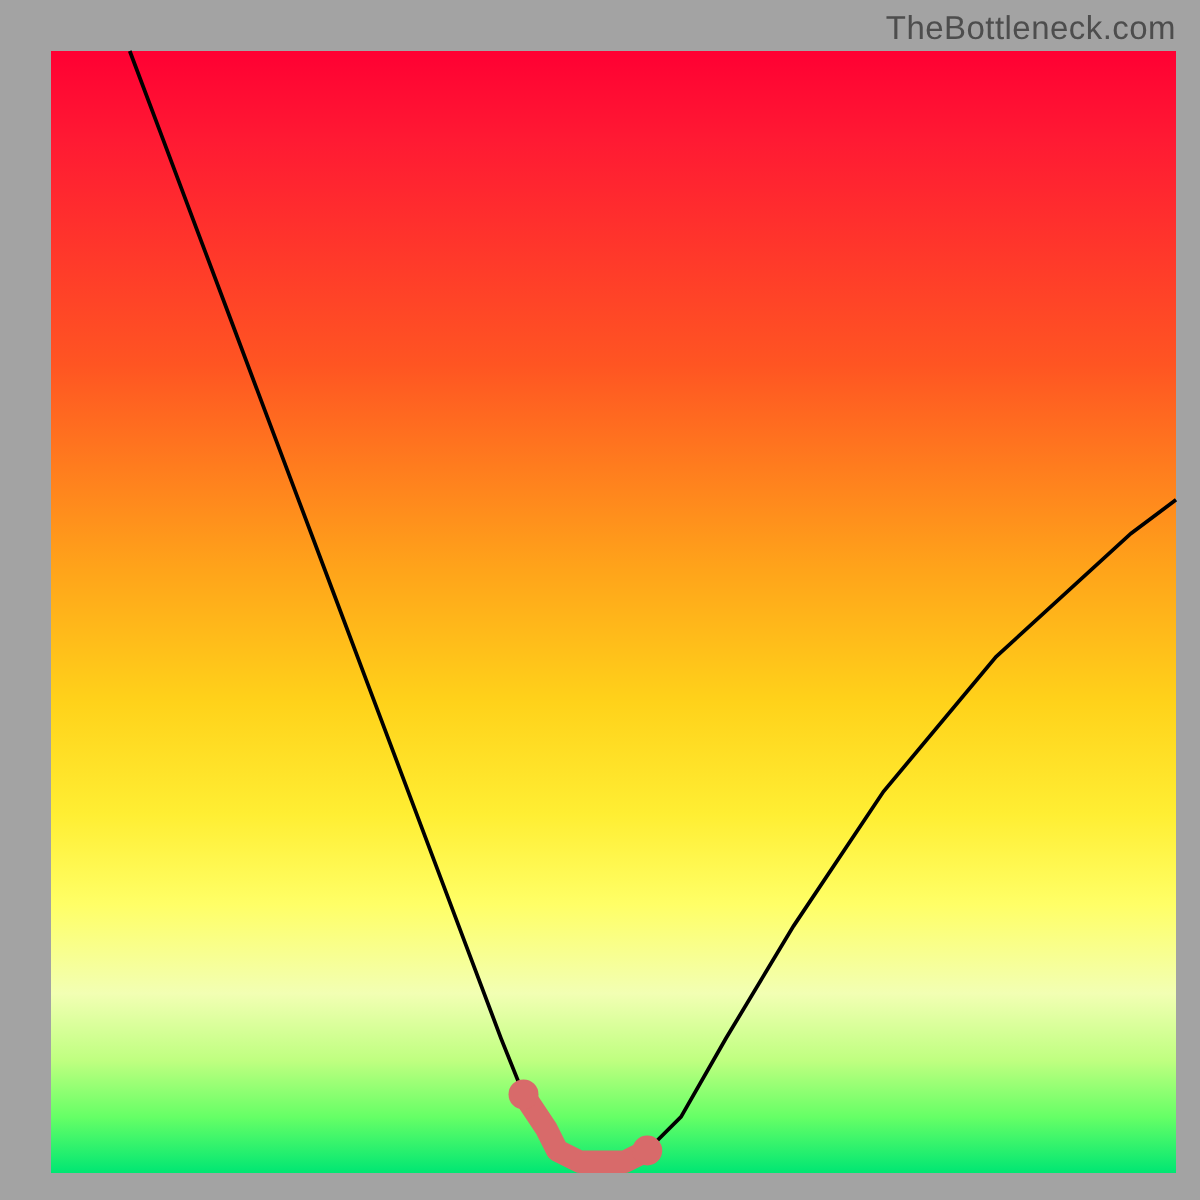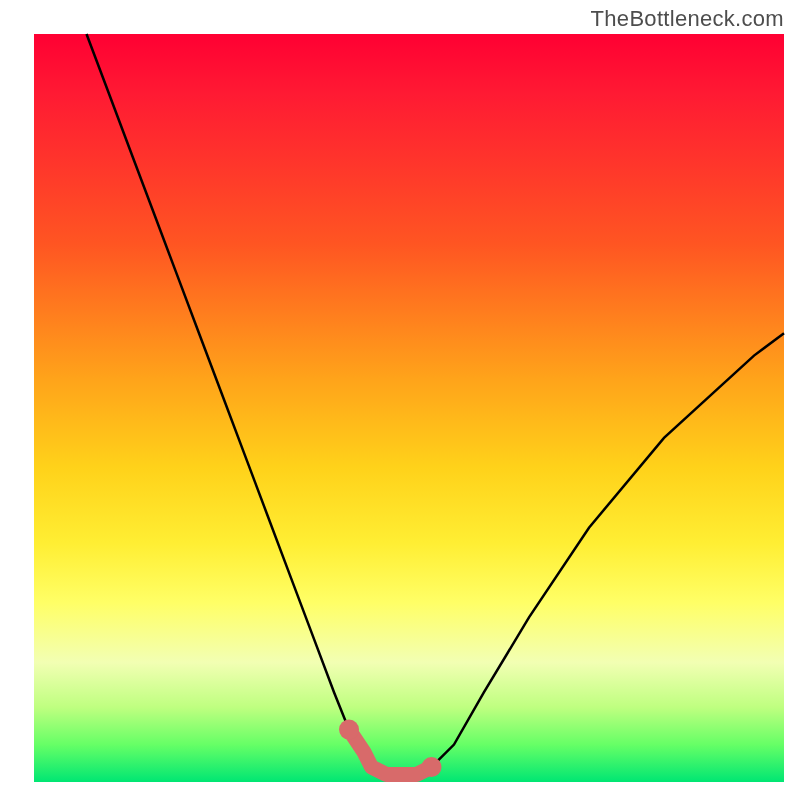--- a/index.html
+++ b/index.html
@@ -10,21 +10,21 @@
     background: #000;
     overflow: hidden;
     font-family: Arial, Helvetica, sans-serif;
   }
   .frame {
     position: absolute;
     left: 0;
     top: 0;
     width: 800px;
     height: 800px;
-    background: #ffffff;
+    background: #a3a3a3;
   }
   .plot-area {
     position: absolute;
     left: 34px;
     top: 34px;
     width: 750px;
     height: 748px;
     
     background: linear-gradient(
       to bottom,

